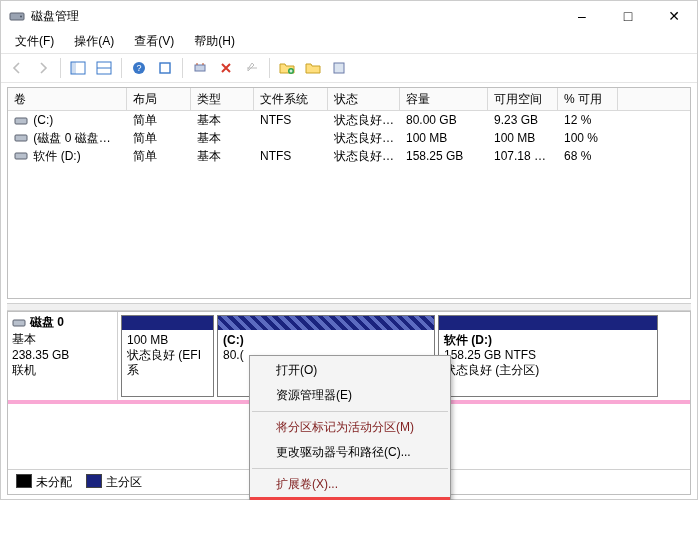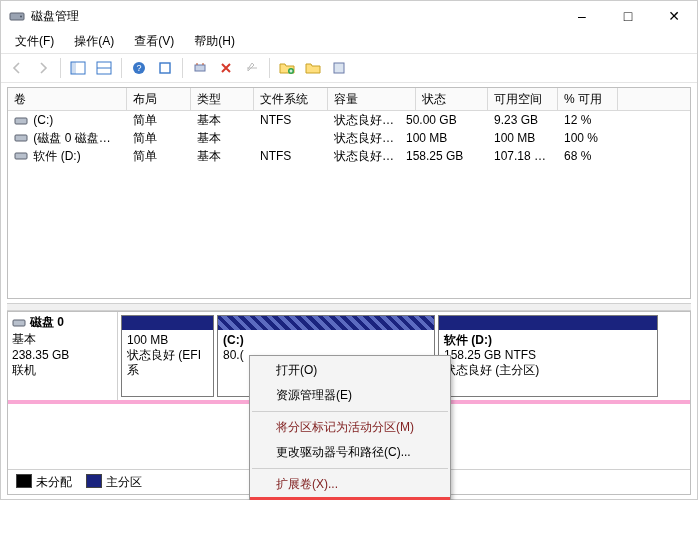--- a/index.html
+++ b/index.html
@@ -151,37 +151,37 @@
         </svg>
       </div>
   </div>
 
   <div class="list-area">
     <div class="list-header">
       <div class="col c0">卷</div>
       <div class="col c1">布局</div>
       <div class="col c2">类型</div>
       <div class="col c3">文件系统</div>
+      <div class="col c4">状态</div>
       <div class="col c5">容量</div>
-      <div class="col c4">状态</div>
       <div class="col c6">可用空间</div>
       <div class="col c7">% 可用</div>
     </div>
     <div class="list-body" id="vol-body">
         <div class="row">
           <div class="cell c0"><span class="vol-icon">
               <svg width="14" height="12" viewBox="0 0 14 12">
                 <rect x="1" y="3" width="12" height="6" rx="1" fill="#b8c0cc" stroke="#5c6370"></rect>
               </svg>
             </span><span> (C:)</span></div>
           <div class="cell c1">简单</div>
           <div class="cell c2">基本</div>
           <div class="cell c3">NTFS</div>
           <div class="cell c4">状态良好 (…</div>
-          <div class="cell c5">50.00 GB</div>
+          <div class="cell c5">80.00 GB</div>
           <div class="cell c6">9.23 GB</div>
           <div class="cell c7">12 %</div>
         </div>
         <div class="row">
           <div class="cell c0"><span class="vol-icon">
               <svg width="14" height="12" viewBox="0 0 14 12">
                 <rect x="1" y="3" width="12" height="6" rx="1" fill="#b8c0cc" stroke="#5c6370"></rect>
               </svg>
             </span><span> (磁盘 0 磁盘分区 1)</span></div>
           <div class="cell c1">简单</div>

